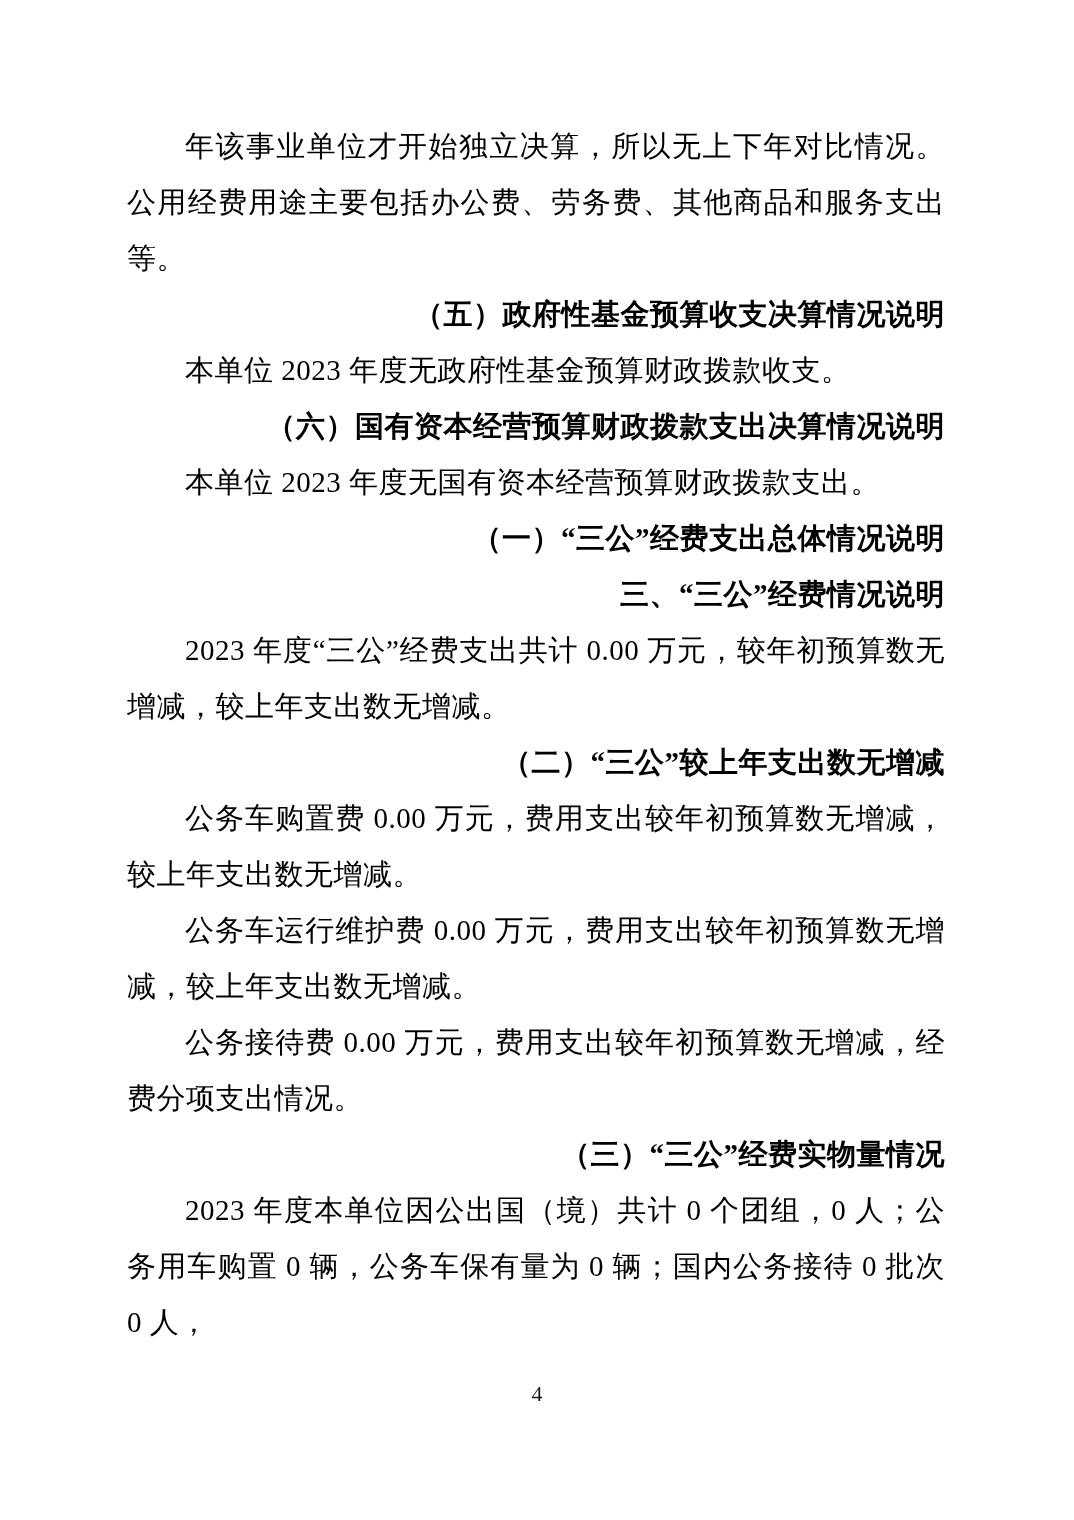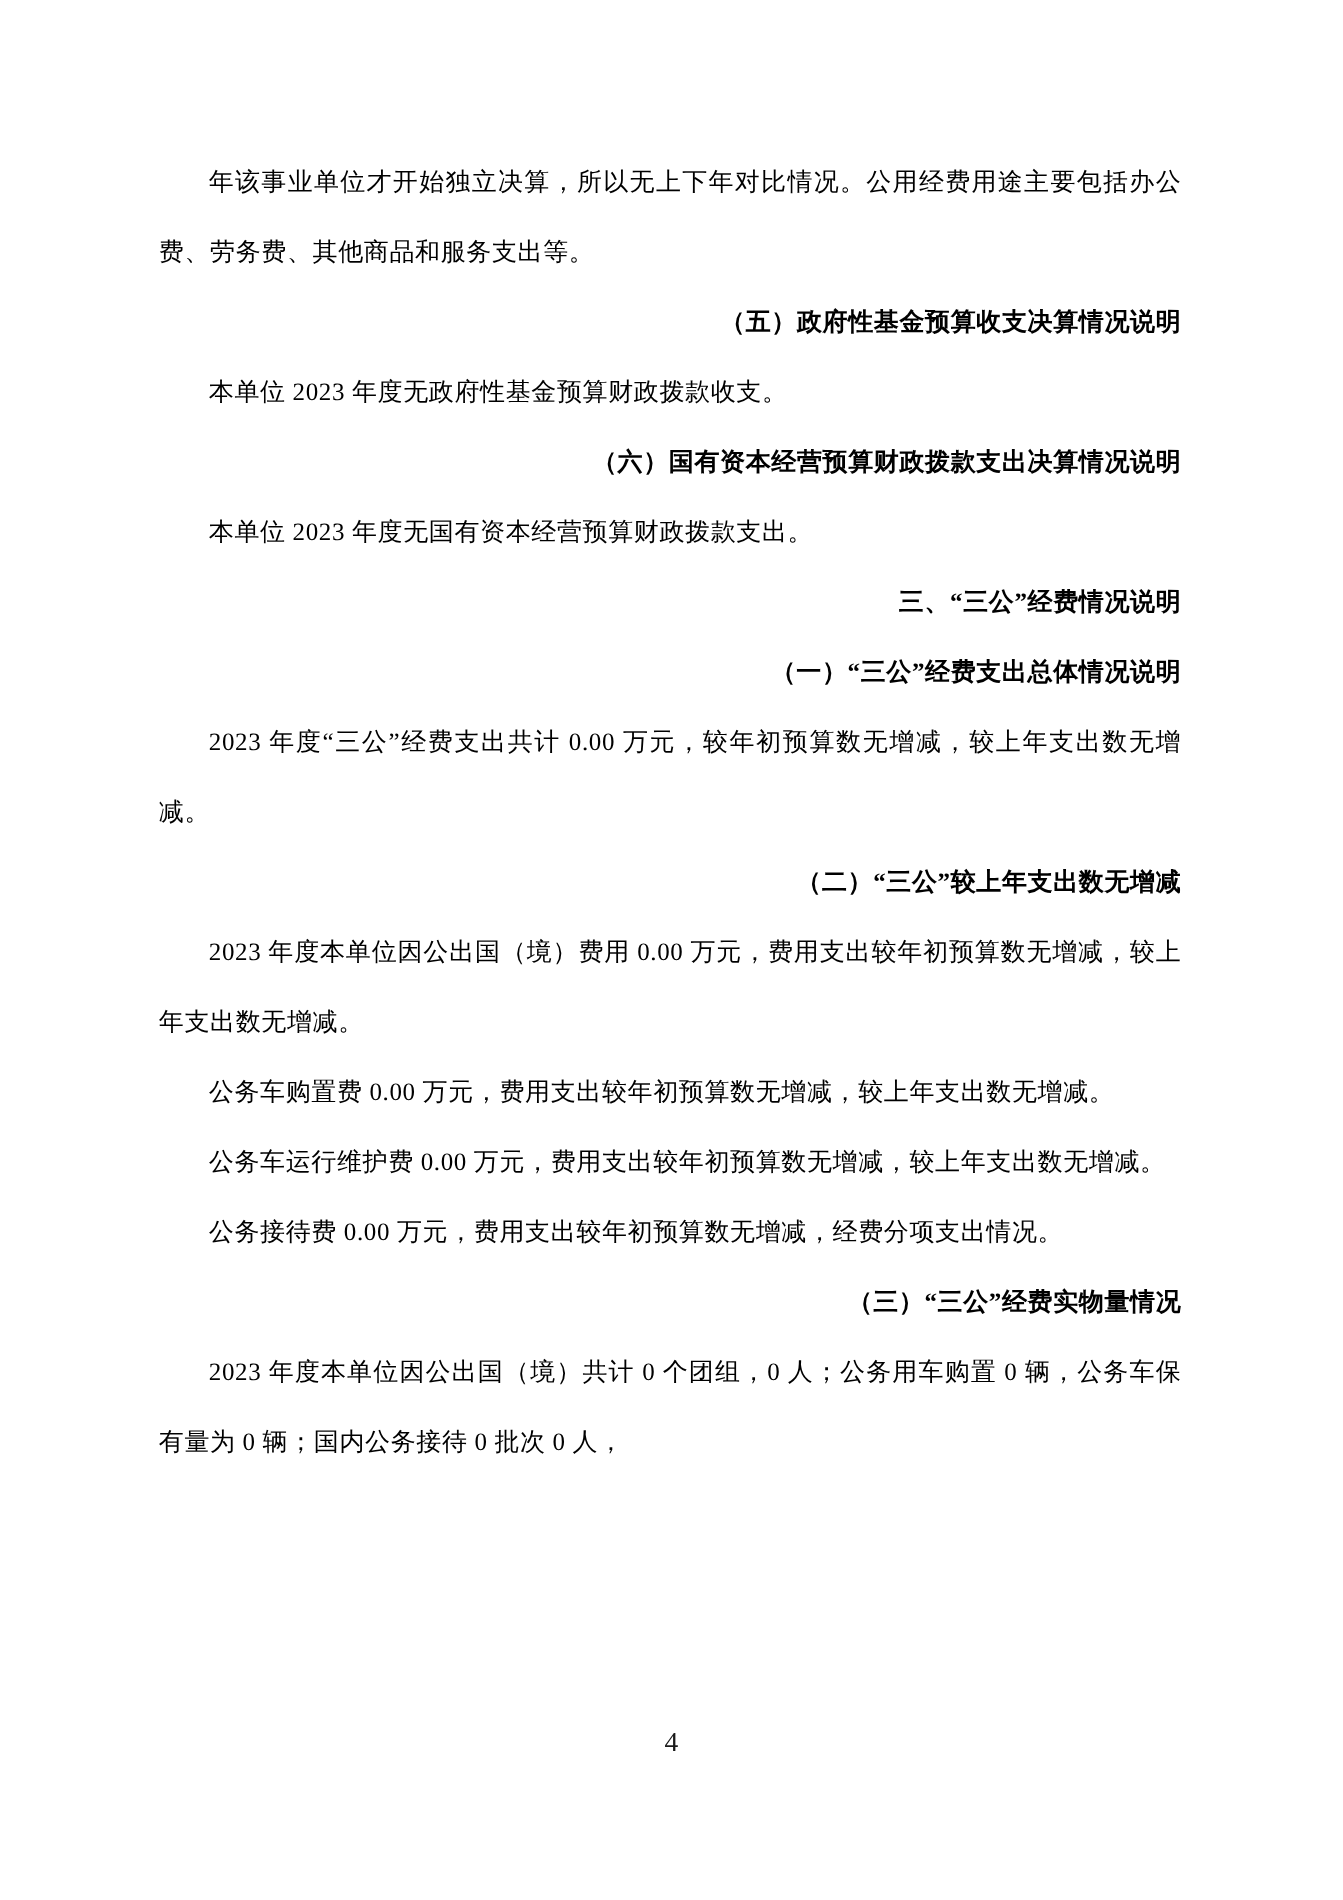--- a/index.html
+++ b/index.html
@@ -14,21 +14,21 @@
     background: #ffffff;
     color: #000000;
     font-family: "Liberation Serif", "DejaVu Serif", serif;
     overflow: hidden;
   }
   .doc-body {
     position: absolute;
     left: 127px;
     top: 118px;
     width: 818px;
-    font-size: 20px;
+    font-size: 29px;
     line-height: 56px;
     text-align: justify;
     letter-spacing: 0.5px;
   }
   .doc-body p {
     margin: 0;
     padding: 0;
     text-indent: 2em;
   }
   .doc-body p.heading {
@@ -49,25 +49,24 @@
 </head>
 <body>
 
 <div class="page">
   <div class="doc-body">
       <p class="para">年该事业单位才开始独立决算，所以无上下年对比情况。公用经费用途主要包括办公费、劳务费、其他商品和服务支出等。</p>
       <p class="heading">（五）政府性基金预算收支决算情况说明</p>
       <p class="para">本单位 2023 年度无政府性基金预算财政拨款收支。</p>
       <p class="heading">（六）国有资本经营预算财政拨款支出决算情况说明</p>
       <p class="para">本单位 2023 年度无国有资本经营预算财政拨款支出。</p>
+      <p class="heading">（一）“三公”经费支出总体情况说明</p>
       <p class="heading">三、“三公”经费情况说明</p>
-      <p class="heading">（一）“三公”经费支出总体情况说明</p>
       <p class="para">2023 年度“三公”经费支出共计 0.00 万元，较年初预算数无增减，较上年支出数无增减。</p>
       <p class="heading">（二）“三公”较上年支出数无增减</p>
-      <p class="para">2023 年度本单位因公出国（境）费用 0.00 万元，费用支出较年初预算数无增减，较上年支出数无增减。</p>
       <p class="para">公务车购置费 0.00 万元，费用支出较年初预算数无增减，较上年支出数无增减。</p>
       <p class="para">公务车运行维护费 0.00 万元，费用支出较年初预算数无增减，较上年支出数无增减。</p>
       <p class="para">公务接待费 0.00 万元，费用支出较年初预算数无增减，经费分项支出情况。</p>
       <p class="heading">（三）“三公”经费实物量情况</p>
       <p class="para">2023 年度本单位因公出国（境）共计 0 个团组，0 人；公务用车购置 0 辆，公务车保有量为 0 辆；国内公务接待 0 批次 0 人，</p>
     </div>
   <div class="page-number">4</div>
 </div>
 
 </body></html>

